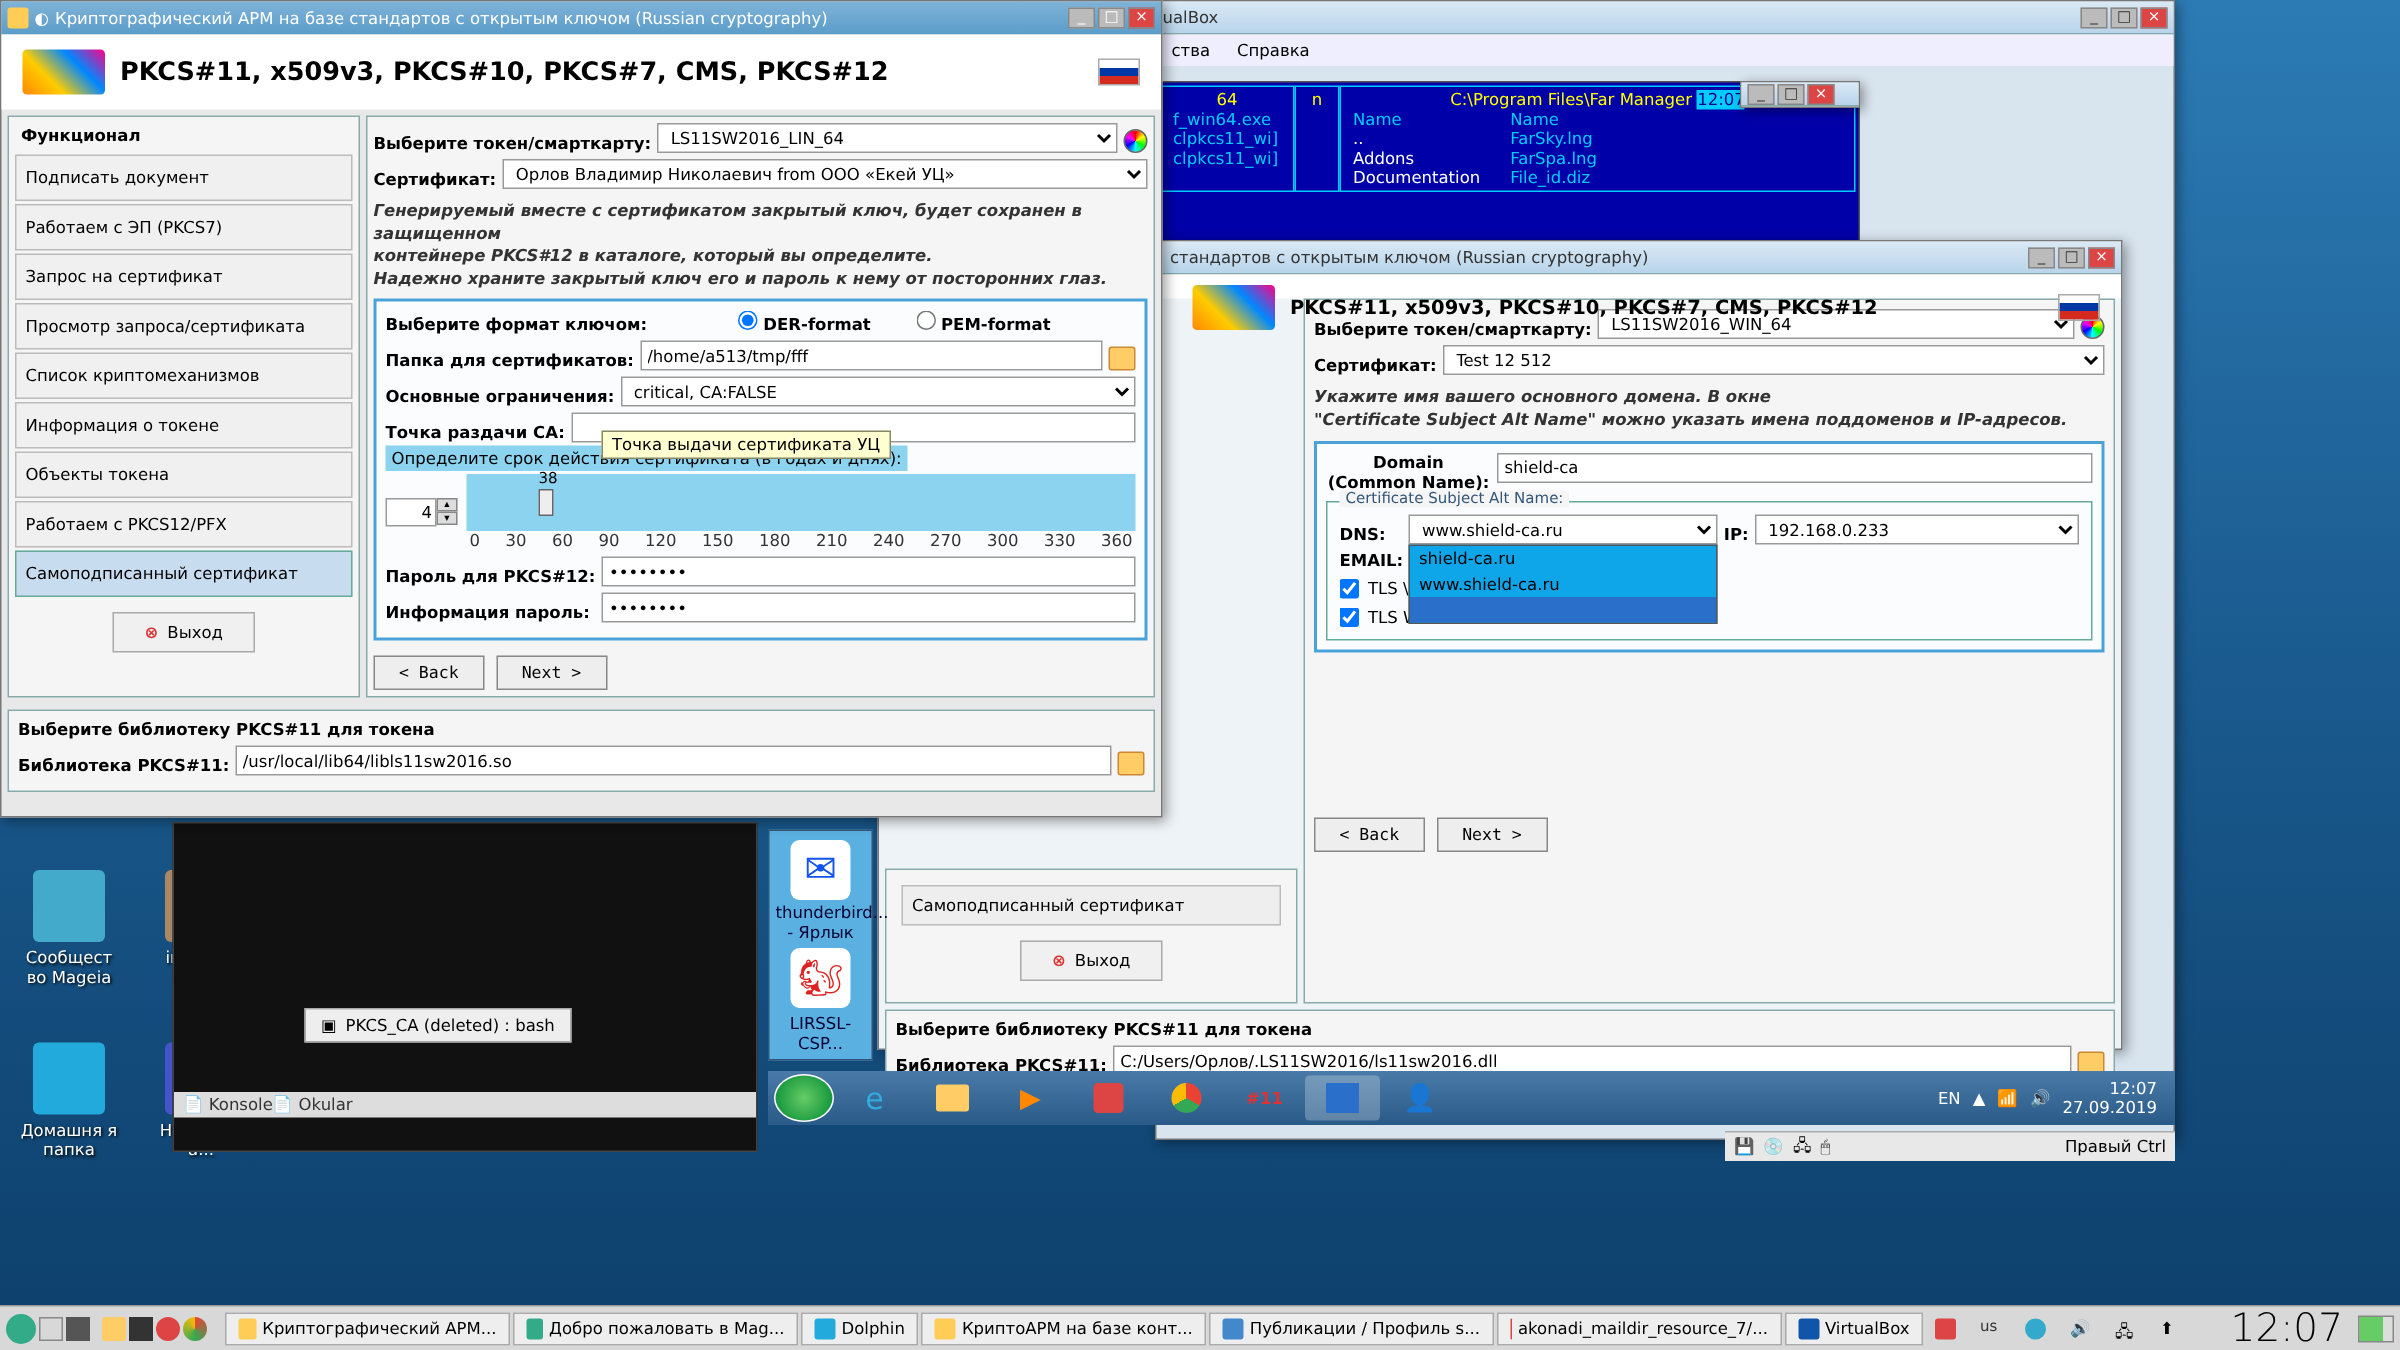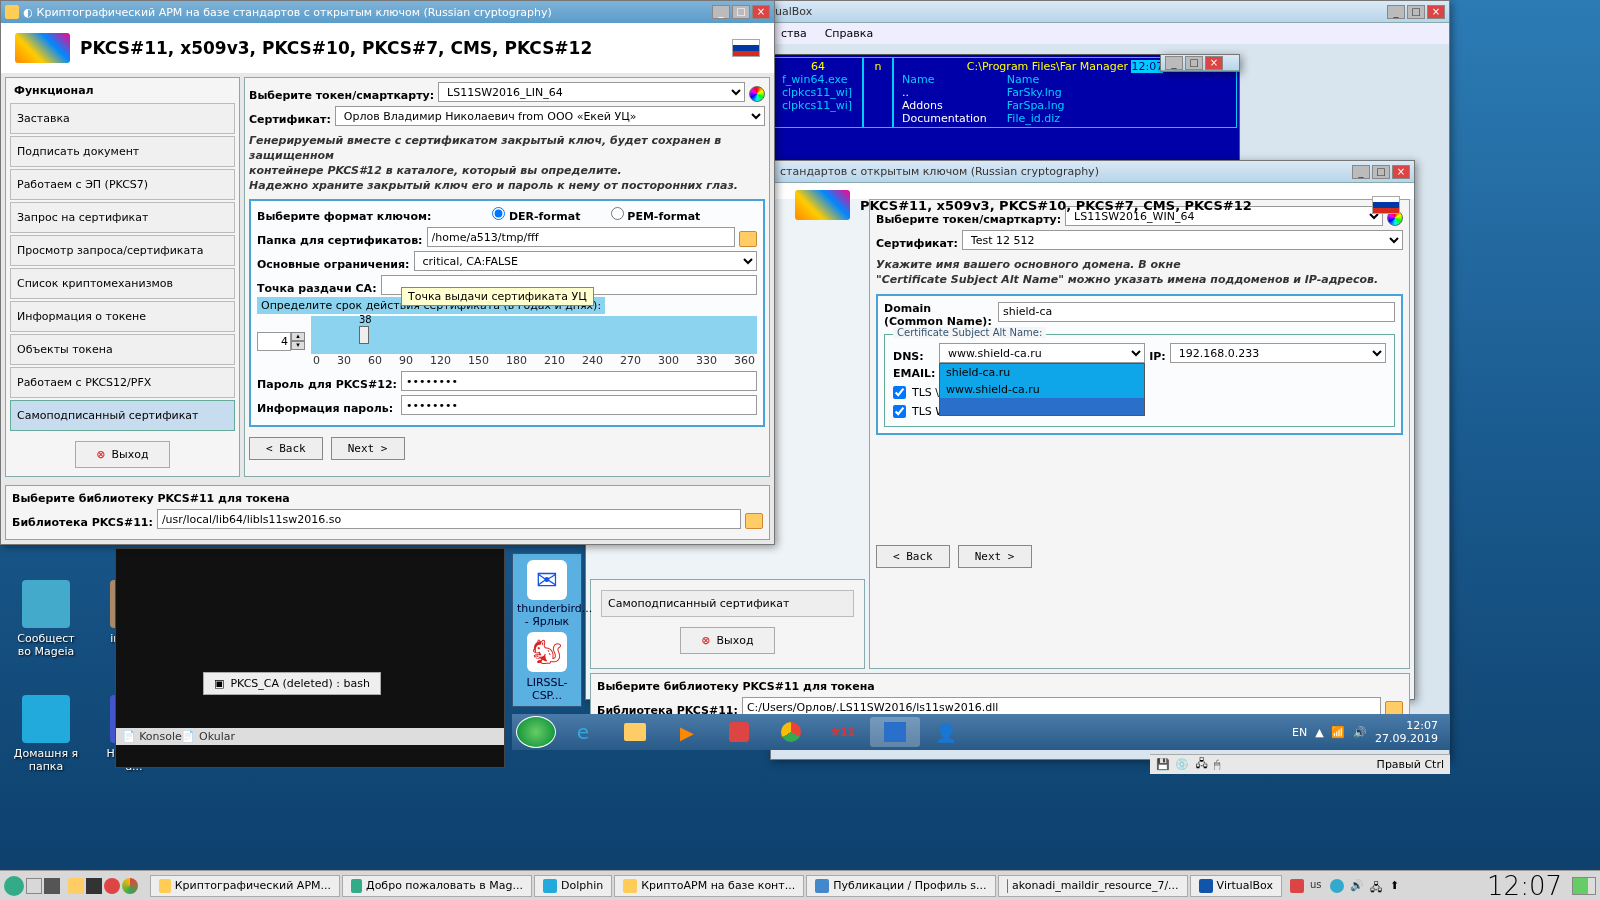--- a/index.html
+++ b/index.html
@@ -54,21 +54,21 @@
 .dropdown-list div{padding:2px 6px;cursor:pointer}
 .dropdown-list div.sel{background:#2a6fc9;color:#fff}
 .chk{display:flex;align-items:center;gap:6px;margin-top:6px}
 .far{position:absolute;background:#0000a8;color:#0cf;font-family:monospace;font-size:12px;padding:2px;border:1px solid #555}
 .far .hdr{color:#ff0;text-align:center}
 .far .col{display:inline-block;vertical-align:top;border:1px solid #0cf;padding:2px 8px}
 .linux-taskbar{position:absolute;bottom:0;left:0;right:0;height:30px;background:#d8d8d8;border-top:1px solid #999;display:flex;align-items:center;padding:0 4px;gap:2px}
 .linux-taskbar .task{padding:3px 8px;background:#eee;border:1px solid #aaa;font-size:10px;display:flex;align-items:center;gap:4px;cursor:pointer;max-width:190px;overflow:hidden;white-space:nowrap}
 .linux-taskbar .task .ti{width:14px;height:14px;border-radius:2px}
 .linux-taskbar .clock{margin-left:auto;font-size:26px;font-weight:300;padding:0 8px}
-.linux-taskbar .tray{display:flex;gap:6px;align-items:center;padding:0 6px}
+.linux-taskbar .tray{display:flex;gap:16px;align-items:center;padding:0 6px}
 .linux-taskbar .tray span{width:14px;height:14px;display:inline-block}
 .win-taskbar{position:absolute;height:36px;background:linear-gradient(180deg,#4a7ba8,#2a5a88);display:flex;align-items:center;padding:0 4px;gap:2px}
 .win-taskbar .wtask{width:50px;height:30px;border-radius:3px;display:flex;align-items:center;justify-content:center;cursor:pointer}
 .start-orb{width:40px;height:32px;background:radial-gradient(circle,#6c6,#083);border-radius:50%;border:1px solid #fff;cursor:pointer}
 .win-tray{margin-left:auto;color:#fff;font-size:10px;display:flex;align-items:center;gap:8px;padding:0 8px}
 .thunderbird-panel{position:absolute;width:70px;background:#5ab0e0;border:1px solid #357;text-align:center;padding:4px;color:#003}
 .term{position:absolute;background:#111;border:1px solid #444}
 </style>
 </head>
 <body>
@@ -186,21 +186,21 @@
           <span class="color-ico"></span>
         </div>
       <div class="row">
           <label>Сертификат:</label>
           <select><option>Test 12 512</option></select>
         </div>
       <div class="infotext" style="white-space:pre-line">Укажите имя вашего основного домена. В окне
 "Certificate Subject Alt Name" можно указать имена поддоменов и IP-адресов.</div>
       <div class="subpanel" style="position:relative">
         <div class="row" style="align-items:flex-start">
-          <label style="width:110px;white-space:pre-line">Domain
+          <label style="width:110px;text-align:center;white-space:pre-line">Domain
 (Common Name):</label>
           <input type="text" value="shield-ca" style="">
         </div>
         <div class="fieldset">
           <div class="legend">Certificate Subject Alt Name:</div>
           <div class="row">
             <label style="width:42px">DNS:</label>
             <div style="flex:1;position:relative">
               <select style="width:100%"><option>www.shield-ca.ru</option></select>
               <div class="dropdown-list" style="top:20px;left:0;right:0">
@@ -329,21 +329,20 @@
     </div>
   </div>
   <div class="app-header">
     <div class="logo"></div>
     <h1>PKCS#11, x509v3, PKCS#10, PKCS#7, CMS, PKCS#12</h1>
     <div class="flag"></div>
   </div>
   <div class="crypto-body">
     <div class="sidebar">
       <div class="sidebar-title">Функционал</div>
-      <button class="side-btn">Заставка</button>
       <button class="side-btn">Подписать документ</button>
       <button class="side-btn">Работаем с ЭП (PKCS7)</button>
       <button class="side-btn">Запрос на сертификат</button>
       <button class="side-btn">Просмотр запроса/сертификата</button>
       <button class="side-btn">Список криптомеханизмов</button>
       <button class="side-btn">Информация о токене</button>
       <button class="side-btn">Объекты токена</button>
       <button class="side-btn">Работаем с PKCS12/PFX</button>
       <button class="side-btn active">Самоподписанный сертификат</button>
       <button class="exit-btn"><span>Выход</span></button>

